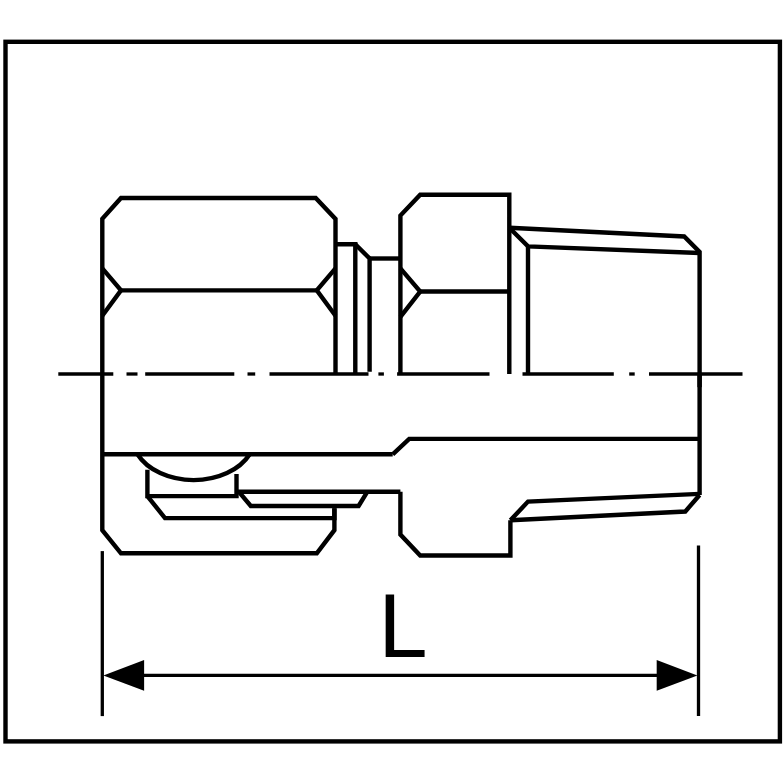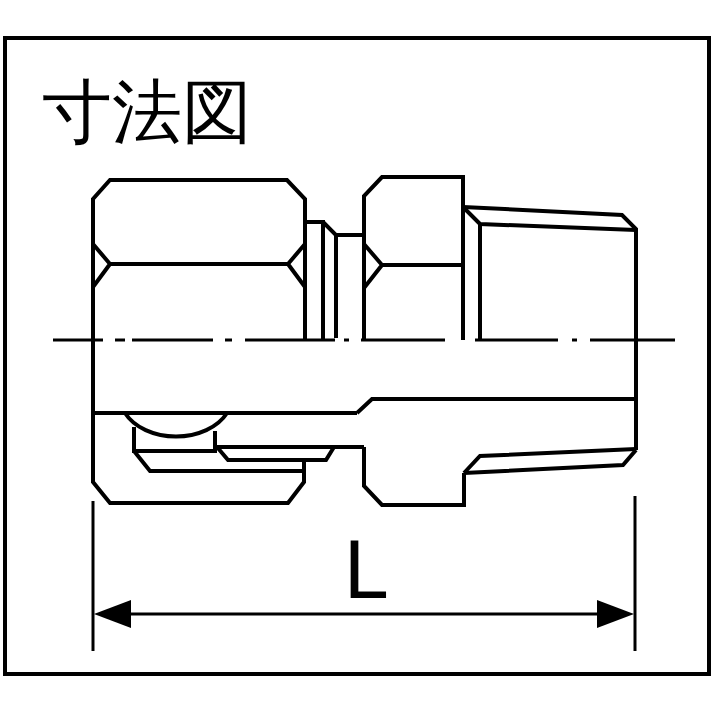--- a/index.html
+++ b/index.html
@@ -87,15 +87,14 @@
 
     <g stroke-width="3">
       <line x1="93" y1="501" x2="93" y2="651"></line>
       <line x1="635" y1="496" x2="635" y2="651"></line>
       <line x1="110" y1="614" x2="620" y2="614"></line>
     </g>
     <polygon points="94,614 131,600 131,628" fill="#000" stroke="none"></polygon>
     <polygon points="634,614 597,600 597,628" fill="#000" stroke="none"></polygon>
   </svg>
 
-  <div class="title">寸法図</div>
   <div class="dim-label">L</div>
 </div>
 
 </body></html>

